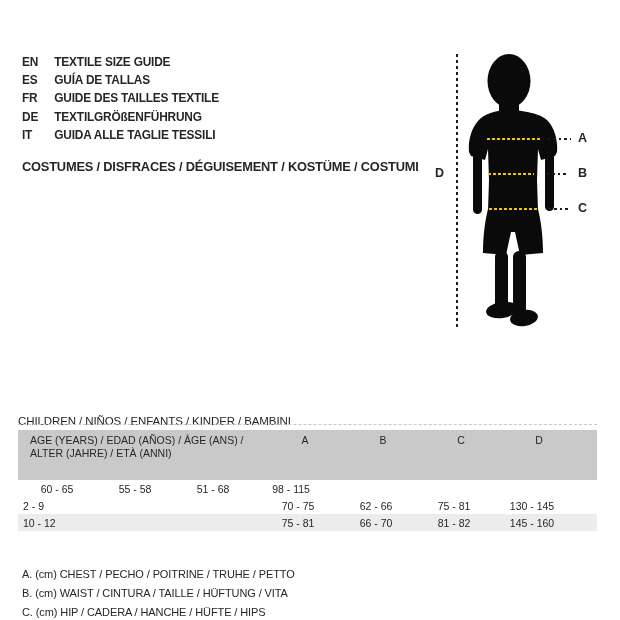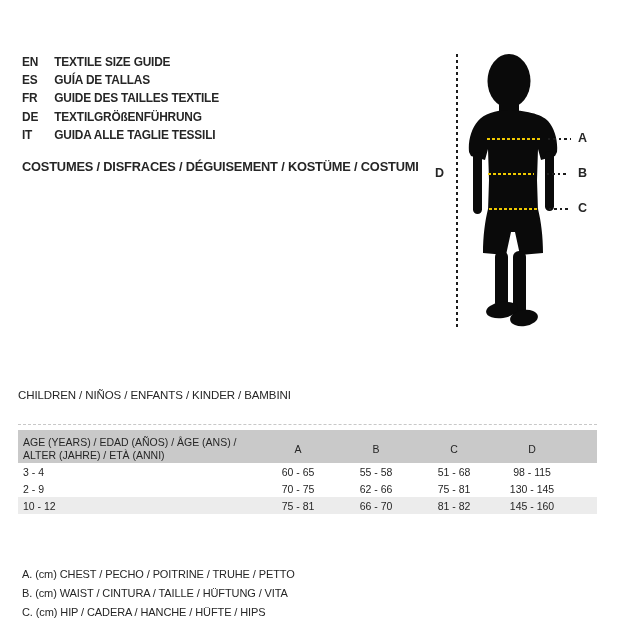--- a/index.html
+++ b/index.html
@@ -52,28 +52,28 @@
   .bb{left:547px;top:152px;width:21px;}
   .bc{left:549px;top:187px;width:22px;}
   .m-label{font-weight:700;font-size:12.5px;line-height:13px;}
   .la{left:578px;top:111px;}
   .lb{left:578px;top:146px;}
   .lc{left:578px;top:181px;}
   .ld{left:435px;top:146px;}
 
   
   .section-title{
-    left:18px;top:368px;font-size:11.5px;font-weight:400;letter-spacing:-0.1px;white-space:nowrap;
+    left:18px;top:394px;font-size:11.5px;font-weight:400;letter-spacing:-0.1px;white-space:nowrap;
   }
 
   
   .topline{left:18px;top:403px;width:579px;height:0;border-top:1px dashed #c8c8c8;}
   .size-table{left:18px;top:409px;width:579px;font-size:10.5px;}
   .t-row{display:flex;align-items:center;height:17px;}
-  .t-header{height:33px;background:var(--table-header-bg);align-items:center;}
+  .t-header{height:50px;background:var(--table-header-bg);align-items:flex-start;padding-left:7px;}
   .t-age{flex:0 0 236px;padding-left:5px;}
   .t-header .t-age{padding-top:4px;line-height:13px;}
   .t-val{flex:0 0 78px;text-align:center;}
   .t-header .t-val{padding-top:4px;}
   .t-spacer{flex:1 1 auto;}
   .t-alt{background:var(--table-alt-bg);}
 
   
   .legend{left:22px;top:544px;font-size:11px;line-height:19.2px;letter-spacing:-0.1px;white-space:nowrap;}
 </style>
@@ -140,21 +140,20 @@
   <div class="abs size-table">
     <div class="t-row t-header">
       <div class="t-age">AGE (YEARS) / EDAD (AÑOS) / ÂGE (ANS) / ALTER (JAHRE) / ETÀ (ANNI)</div>
       <div class="t-val">A</div>
       <div class="t-val">B</div>
       <div class="t-val">C</div>
       <div class="t-val">D</div>
       <div class="t-spacer"></div>
     </div>
     <div class="t-row">
-      <div class="t-age">3 - 4</div>
       <div class="t-val">60 - 65</div>
       <div class="t-val">55 - 58</div>
       <div class="t-val">51 - 68</div>
       <div class="t-val">98 - 115</div>
       <div class="t-spacer"></div>
     </div>
     <div class="t-row">
       <div class="t-age">2 - 9</div>
       <div class="t-val">70 - 75</div>
       <div class="t-val">62 - 66</div>

